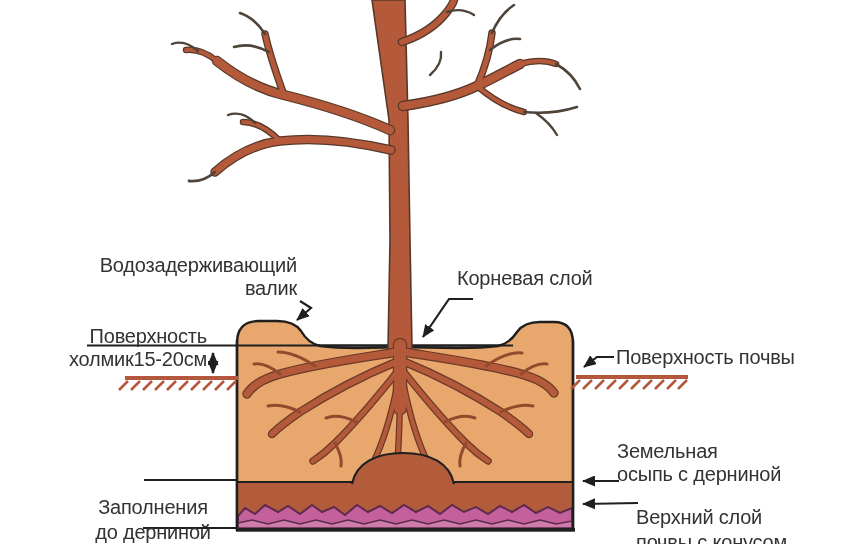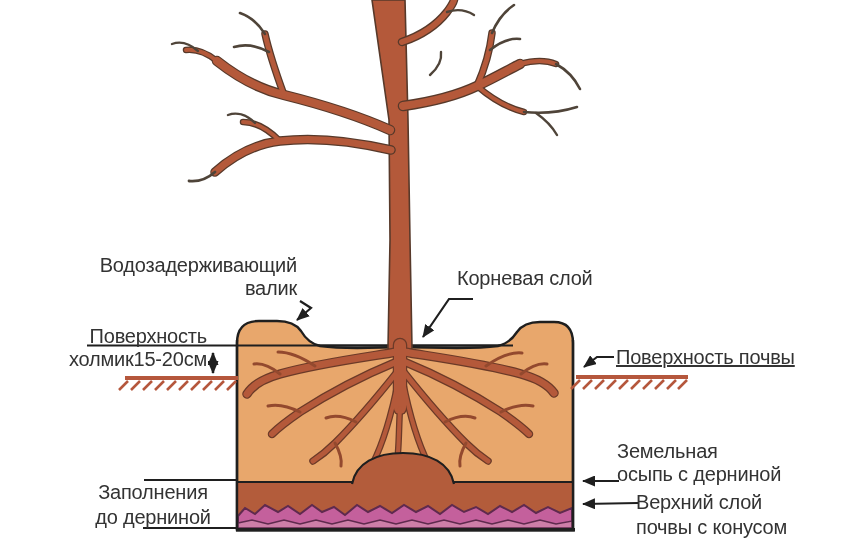--- a/index.html
+++ b/index.html
@@ -3,21 +3,21 @@
 <meta charset="utf-8">
 <style>
   html,body{margin:0;padding:0;background:#fff;}
   .stage{position:relative;width:850px;height:544px;background:#ffffff;overflow:hidden;
          font-family:"Liberation Sans", sans-serif;}
   .stage svg{position:absolute;left:0;top:0;}
   .label{position:absolute;color:var(--text,#333);font-size:20px;line-height:23px;
          letter-spacing:-0.2px;white-space:nowrap;}
   .r{text-align:right;}
   .c{text-align:center;}
-  .lh25{line-height:25px;}
+  .lh25{line-height:25px;margin-top:15px;}
 
   
   .pit-fill{fill:var(--pit_fill,#e8a76c);stroke:var(--line,#1f1f1f);stroke-width:2.4;}
   .tree-fill{fill:var(--tree,#b4593a);stroke:var(--tree_outline,#57392a);stroke-width:1.6;}
   .branch-o{fill:none;stroke:var(--tree_outline,#57392a);stroke-linecap:round;}
   .branch-c{fill:none;stroke:var(--tree,#b4593a);stroke-linecap:round;}
   .twig{fill:none;stroke:var(--twig,#4f4439);stroke-linecap:round;fill:none;}
   .root-o{fill:none;stroke:var(--root_outline,#6b3a28);stroke-linecap:round;}
   .root-c{fill:none;stroke:var(--tree,#b4593a);stroke-linecap:round;}
   .rootlet{fill:none;stroke:var(--rootlet,#93492e);stroke-linecap:round;}
@@ -182,21 +182,21 @@
 
   <div class="label" style="left:457px;top:267px;">
     <div>Корневая слой</div>
   </div>
 
   <div class="label r" style="left:40px;top:325px;width:167px;">
     <div>Поверхность</div>
     <div>холмик15-20см</div>
   </div>
 
-  <div class="label" style="left:616px;top:346px;text-decoration:underline;">
+  <div class="label" style="left:616px;top:346px;">
     <div>Поверхность почвы</div>
   </div>
 
   <div class="label" style="left:617px;top:440px;">
     <div>Земельная</div>
     <div>осыпь с дерниной</div>
   </div>
 
   <div class="label c lh25" style="left:88px;top:480px;width:130px;">
     <div>Заполнения</div>

